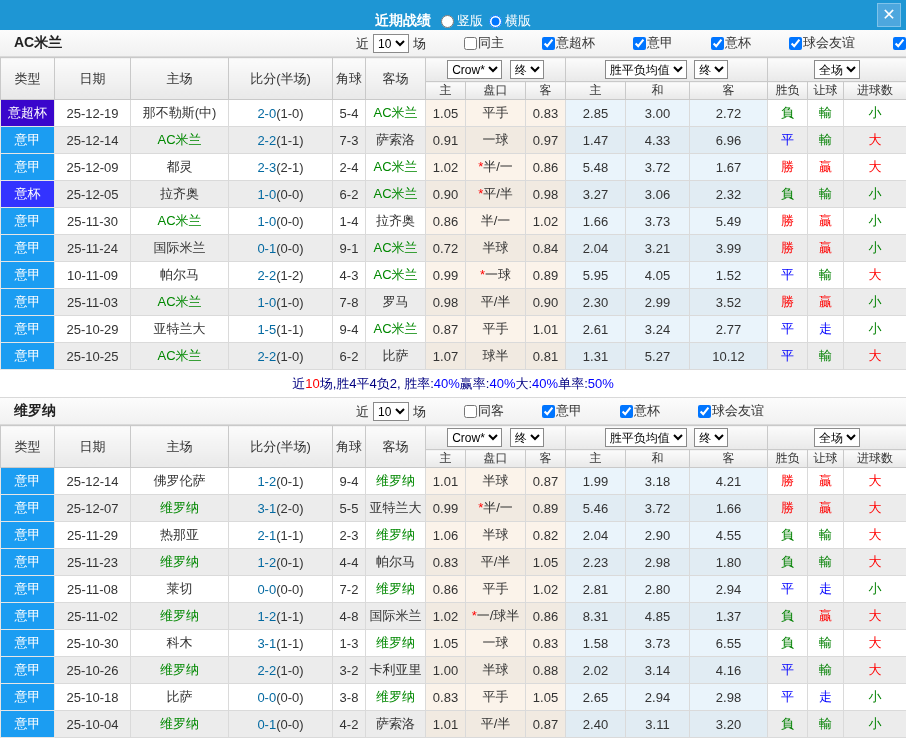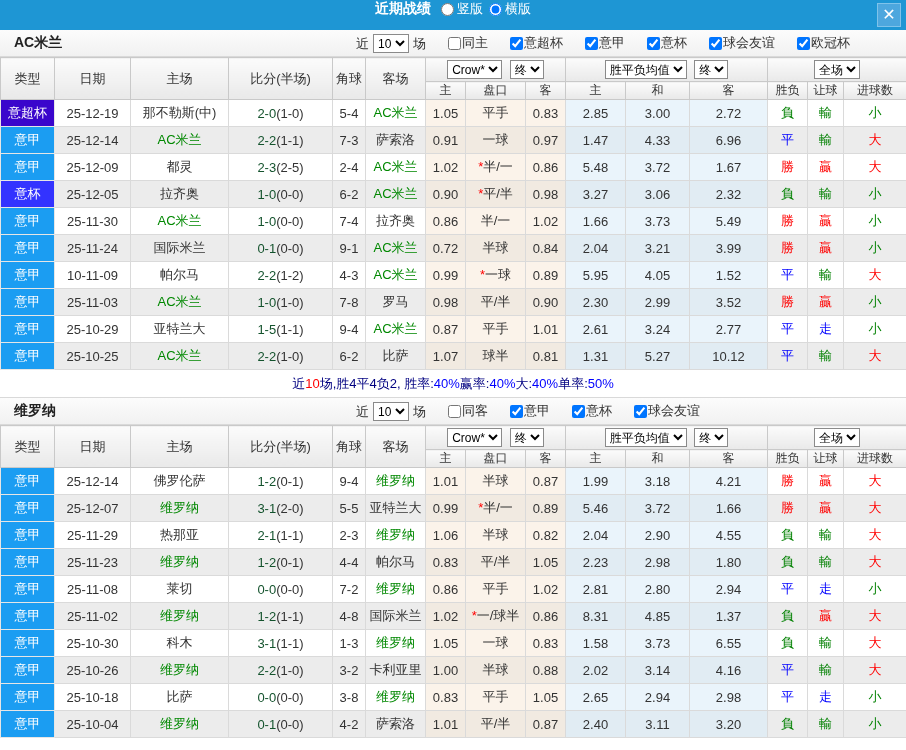--- a/index.html
+++ b/index.html
@@ -6,61 +6,61 @@
   html,body { margin:0; padding:0; }
   body {
     width:906px; height:750px; overflow:hidden; background:#fff;
     font-family:"Liberation Sans","DejaVu Sans",sans-serif; font-size:13px; color:#333;
   }
   .app { width:906px; height:750px; overflow:hidden; }
 
   
   .titlebar {
     height:30px; background:#1e96d4; position:relative;
-    display:flex; align-items:flex-start; justify-content:center; color:#fff;
+    display:flex; align-items:flex-end; justify-content:center; color:#fff;
   }
   .titlebar .title { font-weight:bold; font-size:14px; }
   .radio-group { display:flex; align-items:center; margin-left:4px; }
   .radio-group label { display:flex; align-items:center; margin-left:6px; cursor:pointer; font-size:13px; }
   .radio-group input { margin:0 3px 0 0; width:13px; height:13px; }
   .close-btn {
     position:absolute; right:5px; top:3px; width:24px; height:24px;
     background:#4da7de; border:1px solid #7fc3ea; color:#fff; font-size:16px; font-weight:bold;
     line-height:22px; text-align:center; cursor:pointer;
   }
 
   
   .section-bar {
     height:27px; background:linear-gradient(#fcfcfc,#f1f1f1);
     border-bottom:1px solid #d9d9d9; position:relative; display:flex; align-items:center;
   }
   .team-name { font-weight:bold; font-size:14px; color:#222; margin-left:14px; }
   .filters { position:absolute; left:356px; top:0; height:27px; display:flex; align-items:center; white-space:nowrap; }
   .filters select { height:19px; font-size:12px; margin:0 4px; border:1px solid #8a8a8a; background:#fff; }
-  .filters .cb { display:inline-flex; align-items:center; margin-left:6px; cursor:pointer;padding-left:16px; }
+  .filters .cb { display:inline-flex; align-items:center; margin-left:22px; cursor:pointer;padding-left:16px; }
   .filters .cb input { margin:0 1px 0 0; width:13px; height:13px; }
 
   
   table { border-collapse:collapse; table-layout:fixed; width:906px; }
   thead th {
     border:1px solid #c9c9c9; background:linear-gradient(#fbfbfb,#e9e9e9);
     font-weight:normal; font-size:13px; color:#333; padding:0;
   }
   thead tr.grp-row th { height:24px; }
   thead tr.sub-row th { height:16px; font-size:12px; }
   thead select { height:19px; font-size:12px; border:1px solid #8a8a8a; background:#fff; margin:0 2px; vertical-align:middle; }
   tbody td { border:1px solid #dadada; text-align:center; height:27px; padding:0; font-size:13px; color:#333; overflow:hidden; }
   tr.even .c-date, tr.even .c-team, tr.even .c-score, tr.even .c-corner, tr.even .c-res { background:#ececec; }
   .c-type { color:#fff; font-size:13px; border-color:#e6e6e6; }
   .c-team.hl { color:#008800; }
   .c-odds { background:#fbf3ea; }
   tr.even .c-odds { background:#f1eae1; }
   .c-mean { background:#eaf4fb; }
   tr.even .c-mean { background:#e1ecf3; }
-  .ft { color:#14532d; }
+  .ft { color:#0369a1; }
   .ht { color:#333; }
   .star { color:#ff0000; }
 
   
   .summary-bar {
     height:28px; background:#fff; border-bottom:1px solid #d9d9d9;
     display:flex; align-items:center; justify-content:center; font-size:13px;
   }
 </style>
 </head>
@@ -193,21 +193,21 @@
           <td class="c-mean">4.33</td>
           <td class="c-mean">6.96</td>
           <td class="c-res" style="color: rgb(0, 0, 255);">平</td>
           <td class="c-res" style="color: rgb(0, 128, 0);">輸</td>
           <td class="c-res" style="color: rgb(255, 0, 0);">大</td>
         </tr>
         <tr class="odd">
           <td class="c-type" style="background: rgb(27, 157, 242);">意甲</td>
           <td class="c-date">25-12-09</td>
           <td class="c-team">都灵</td>
-          <td class="c-score"><span class="ft">2-3</span><span class="ht">(2-5)</span></td>
+          <td class="c-score"><span class="ft">2-3</span><span class="ht">(2-1)</span></td>
           <td class="c-corner">2-4</td>
           <td class="c-team hl">AC米兰</td>
           <td class="c-odds">1.02</td>
           <td class="c-odds"><span class="star">*</span>半/一</td>
           <td class="c-odds">0.86</td>
           <td class="c-mean">5.48</td>
           <td class="c-mean">3.72</td>
           <td class="c-mean">1.67</td>
           <td class="c-res" style="color: rgb(255, 0, 0);">勝</td>
           <td class="c-res" style="color: rgb(255, 0, 0);">贏</td>
@@ -228,21 +228,21 @@
           <td class="c-mean">2.32</td>
           <td class="c-res" style="color: rgb(0, 128, 0);">負</td>
           <td class="c-res" style="color: rgb(0, 128, 0);">輸</td>
           <td class="c-res" style="color: rgb(0, 128, 0);">小</td>
         </tr>
         <tr class="odd">
           <td class="c-type" style="background: rgb(27, 157, 242);">意甲</td>
           <td class="c-date">25-11-30</td>
           <td class="c-team hl">AC米兰</td>
           <td class="c-score"><span class="ft">1-0</span><span class="ht">(0-0)</span></td>
-          <td class="c-corner">7-4</td>
+          <td class="c-corner">1-4</td>
           <td class="c-team">拉齐奥</td>
           <td class="c-odds">0.86</td>
           <td class="c-odds">半/一</td>
           <td class="c-odds">1.02</td>
           <td class="c-mean">1.66</td>
           <td class="c-mean">3.73</td>
           <td class="c-mean">5.49</td>
           <td class="c-res" style="color: rgb(255, 0, 0);">勝</td>
           <td class="c-res" style="color: rgb(255, 0, 0);">贏</td>
           <td class="c-res" style="color: rgb(0, 128, 0);">小</td>

